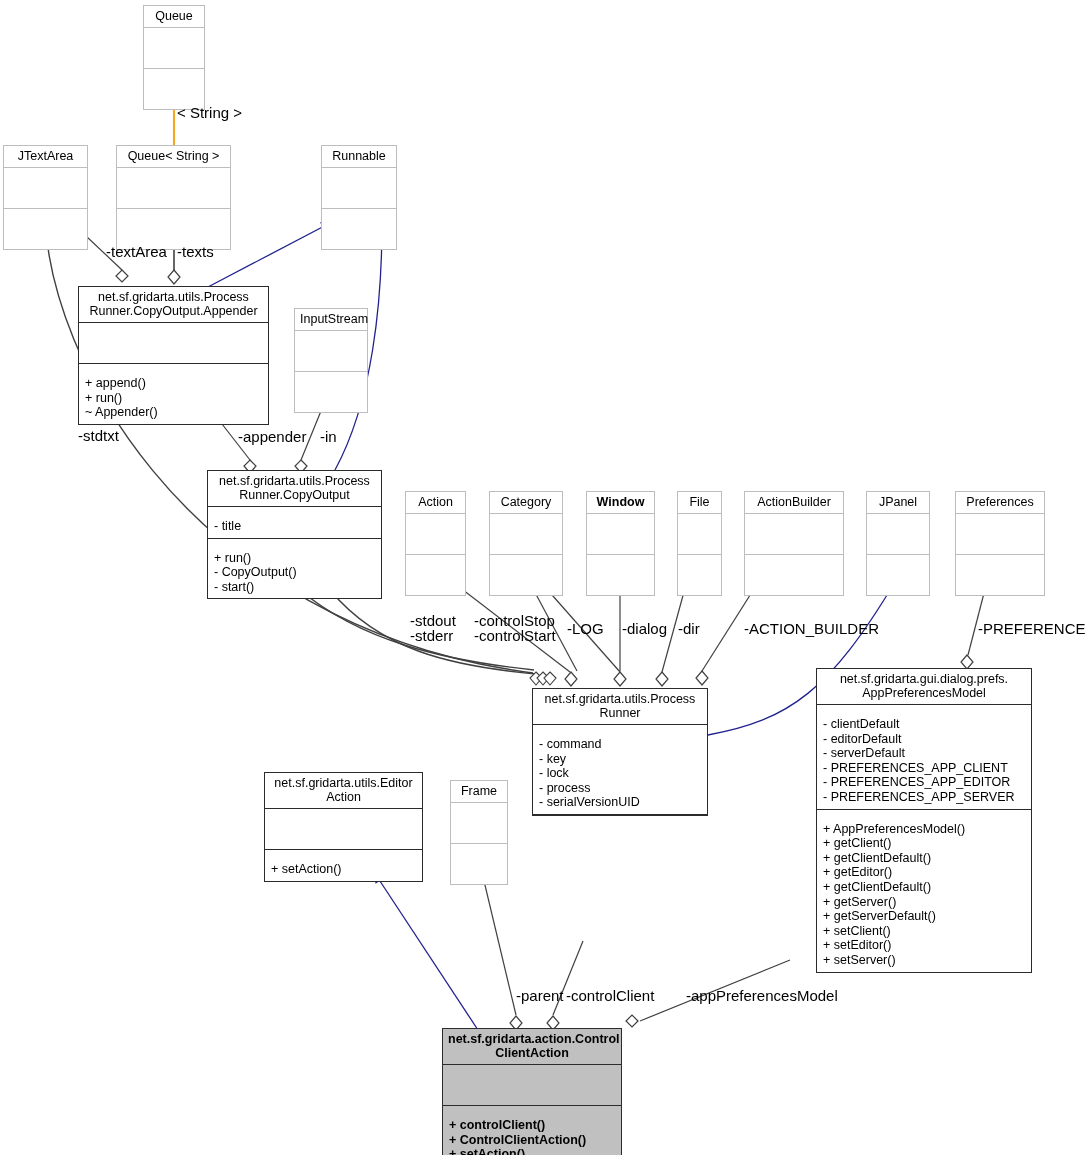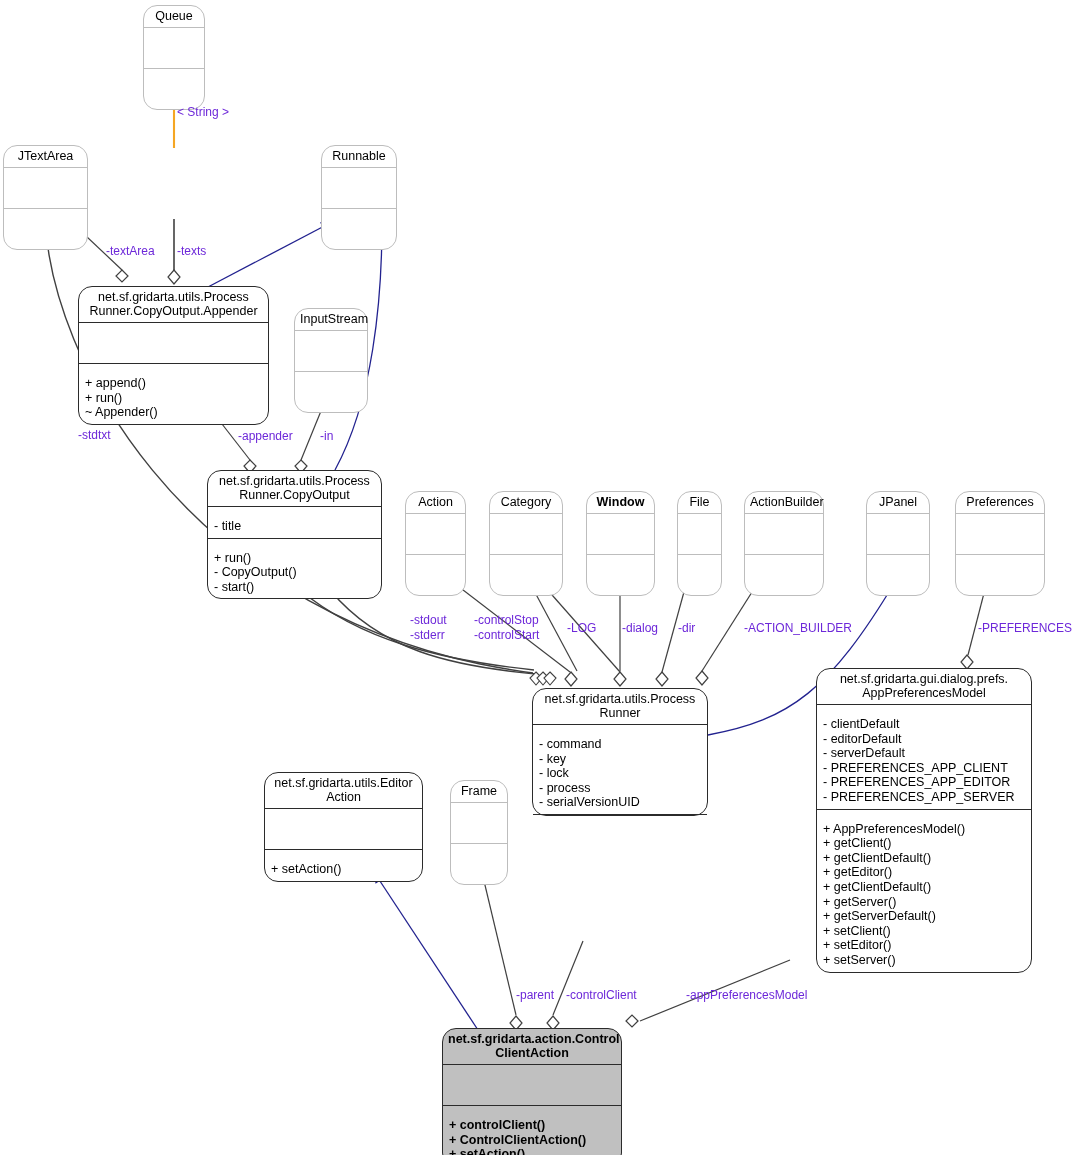--- a/index.html
+++ b/index.html
@@ -1,33 +1,33 @@
 <!DOCTYPE html>
 <html><head>
 <meta charset="utf-8">
 <style>
   html,body{margin:0;padding:0;background:#ffffff;}
   body{width:1086px;height:1155px;position:relative;overflow:hidden;
        font-family:"Liberation Sans",sans-serif;}
   #canvas{position:absolute;left:0;top:0;width:1086px;height:1155px;}
   svg.edges{position:absolute;left:0;top:0;width:1086px;height:1155px;pointer-events:none;}
 
-  .uml-box{position:absolute;box-sizing:border-box;background:#ffffff;border-radius:14px;}
+  .uml-box{position:absolute;box-sizing:border-box;background:#ffffff;}
   .uml-box.plain{border:1px solid #bdbdbd;}
   .uml-box.strong{border:1px solid #2b2b2b;}
   .uml-box.highlight{border:1px solid #2b2b2b;background:#c0c0c0;}
 
   .uml-name{padding:3px 5px 4px 5px;text-align:center;font-size:12.5px;color:#000;line-height:14px;}
   .sep{height:0;border-top:1px solid #bdbdbd;}
   .uml-box.strong .sep, .uml-box.highlight .sep{border-top:1px solid #2b2b2b;}
   .uml-attrs,.uml-ops{padding:3px 5px 4px 6px;font-size:12.5px;color:#000;line-height:14.6px;text-align:left;margin-top:9px;}
   .uml-attrs.empty,.uml-ops.empty{min-height:24px;}
   .row{white-space:nowrap;}
 
-  .edge-label{position:absolute;font-size:12px;color:#6d28d9;white-space:nowrap;line-height:15px;}
+  .edge-label{position:absolute;font-size:15px;color:#000000;white-space:nowrap;line-height:15px;}
 </style>
 </head>
 <body>
 
 <div id="canvas">
 
   <svg class="edges" viewBox="0 0 1086 1155">
     <defs>
       <marker id="hollowTri" markerWidth="14" markerHeight="14" refX="11" refY="5.2" orient="auto" markerUnits="userSpaceOnUse">
         <path d="M0.8,0.8 L11,5.2 L0.8,9.6 z" fill="#ffffff" stroke="#22228f" stroke-width="1.1"></path>
@@ -170,20 +170,27 @@
   </div>
 
   <div class="uml-box plain" style="left:3px;top:145px;width:85px;">
     <div class="uml-name">JTextArea</div>
     <div class="sep"></div>
     <div class="uml-attrs empty"></div>
     <div class="sep"></div>
     <div class="uml-ops empty"></div>
   </div>
 
+  <div class="uml-box plain" style="left:116px;top:145px;width:115px;">
+    <div class="uml-name">Queue&lt; String &gt;</div>
+    <div class="sep"></div>
+    <div class="uml-attrs empty"></div>
+    <div class="sep"></div>
+    <div class="uml-ops empty"></div>
+  </div>
 
   <div class="uml-box plain" style="left:321px;top:145px;width:76px;">
     <div class="uml-name">Runnable</div>
     <div class="sep"></div>
     <div class="uml-attrs empty"></div>
     <div class="sep"></div>
     <div class="uml-ops empty"></div>
   </div>
 
   <div class="uml-box strong" style="left:78px;top:286px;width:191px;">
@@ -251,21 +258,21 @@
   </div>
 
   <div class="uml-box plain" style="left:677px;top:491px;width:45px;">
     <div class="uml-name">File</div>
     <div class="sep"></div>
     <div class="uml-attrs empty"></div>
     <div class="sep"></div>
     <div class="uml-ops empty"></div>
   </div>
 
-  <div class="uml-box plain" style="left:744px;top:491px;width:80px;">
+  <div class="uml-box plain" style="left:744px;top:491px;width:100px;">
     <div class="uml-name">ActionBuilder</div>
     <div class="sep"></div>
     <div class="uml-attrs empty"></div>
     <div class="sep"></div>
     <div class="uml-ops empty"></div>
   </div>
 
   <div class="uml-box plain" style="left:955px;top:491px;width:90px;">
     <div class="uml-name">Preferences</div>
     <div class="sep"></div>

